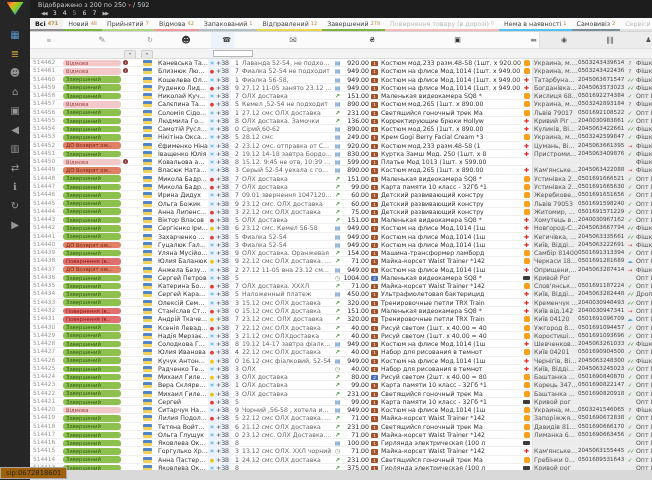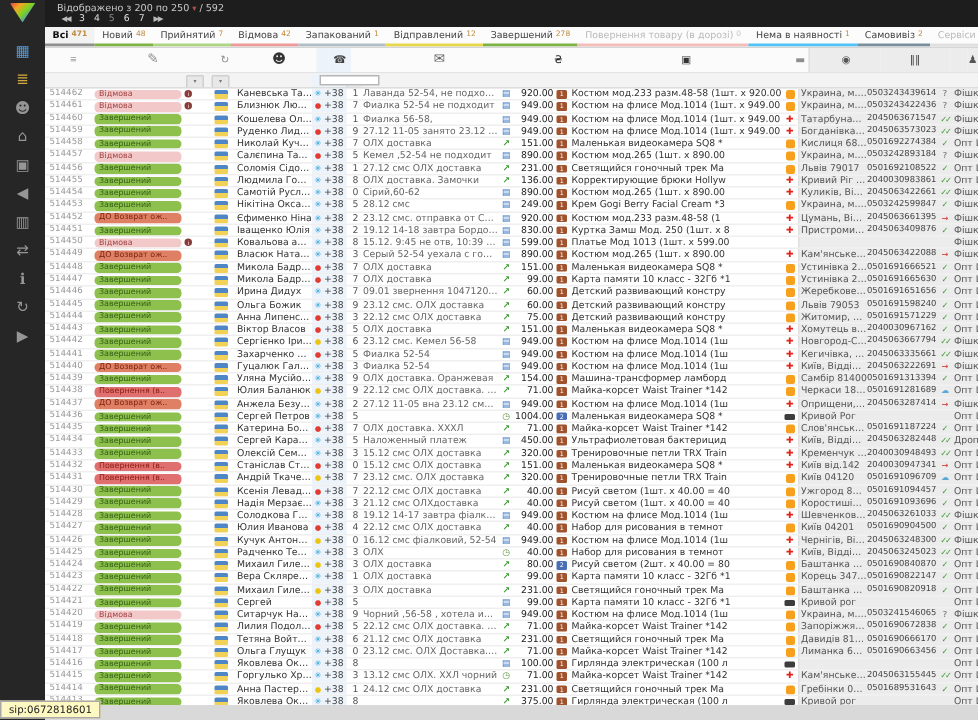--- a/index.html
+++ b/index.html
@@ -95,21 +95,21 @@
   .d-np::before{content:"✚";color:#e2231a;font-size:6px;line-height:7px}
   .d-truck{width:7px;height:4px;background:#3d3d3d;border-radius:1px;margin-top:2px}
   .tst{display:inline-block;font-size:5.5px;line-height:7.5px}
   .ts-c1::before{content:"✓";color:#3f9c35;font-weight:bold}
   .ts-c2::before{content:"✓✓";color:#3f9c35;font-weight:bold;letter-spacing:-1.5px}
   .ts-q::before{content:"?";color:#666}
   .ts-ar::before{content:"→";color:#d9534f;font-weight:bold}
   .ts-cl::before{content:"☁";color:#5aa7d8}
   
   .bottom-strip{position:absolute;left:0;bottom:0;width:622px;height:10px;background:#d9d9d9}
-  .sip{position:absolute;left:0;bottom:1px;background:#fef9c3;border:1px solid #a8a8a8;
+  .sip{position:absolute;left:0;bottom:1px;background:#a16207;border:1px solid #a8a8a8;
        font-size:6.8px;color:#222;padding:1px 5px;z-index:9}
 </style>
 </head>
 <body>
 
 <div class="topbar">
   <div class="tb-l1">
     <span>Відображено з 200 по 250</span><span class="caret">▾</span><span>/ 592</span>
   </div>
   <div class="tb-l2">

